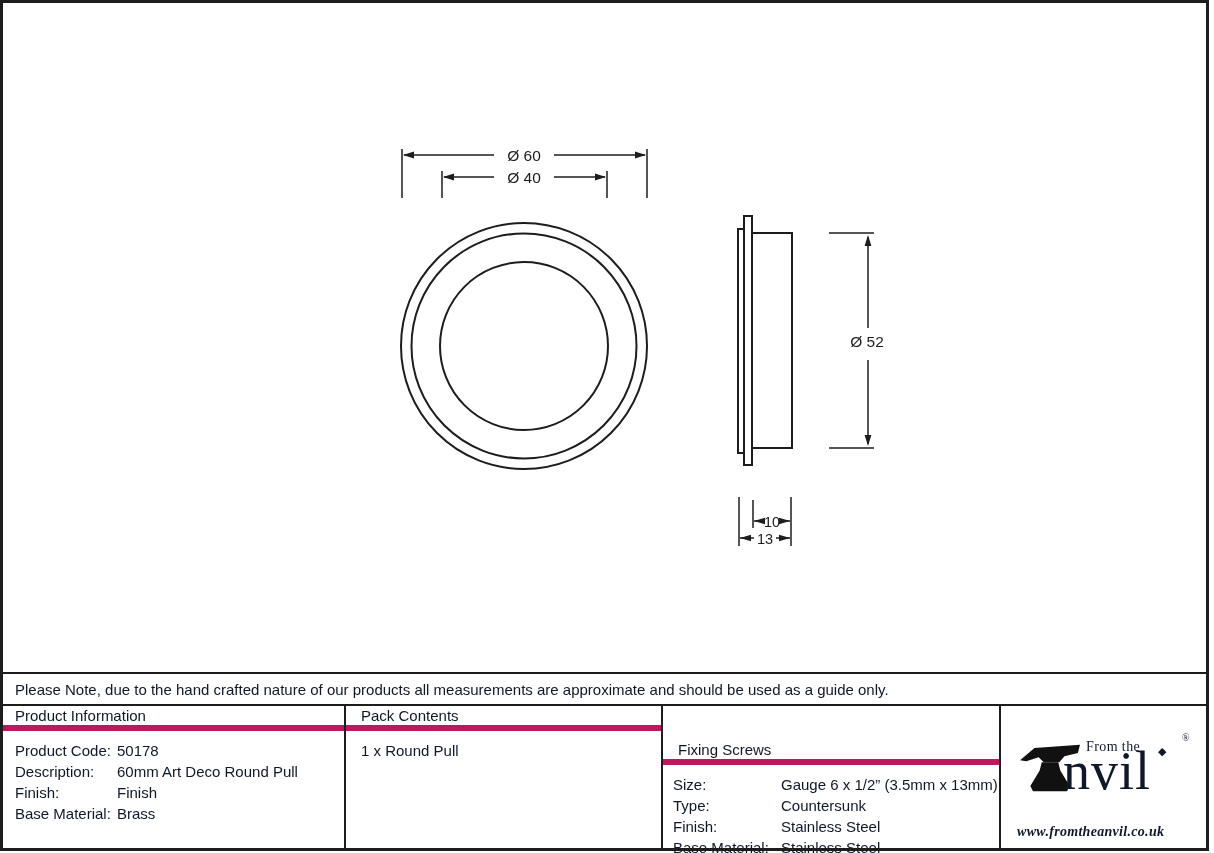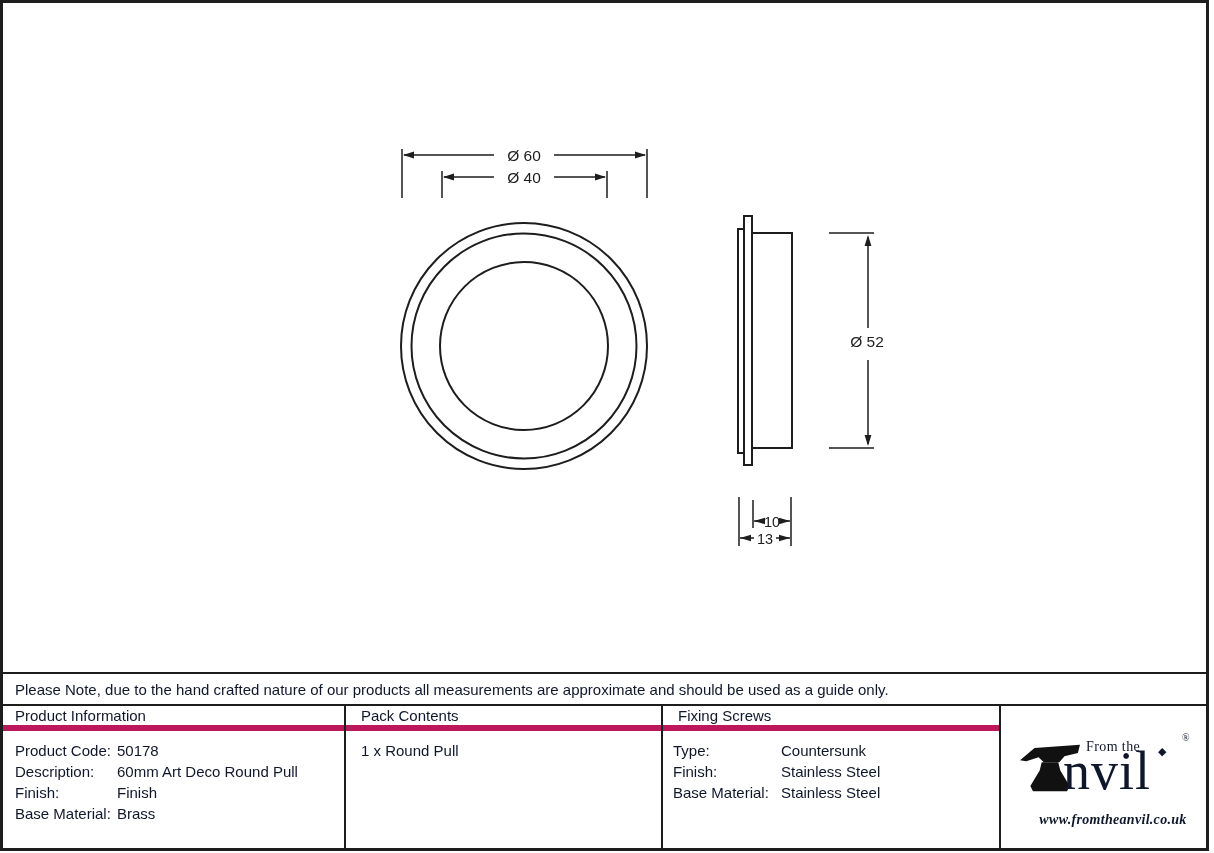--- a/index.html
+++ b/index.html
@@ -48,37 +48,37 @@
   .col.c1{width:346px;}
   .col.c2{width:317px;}
   .col.c3{width:338px;}
   .col.c4{flex:1;border-right:none;display:flex;align-items:center;justify-content:center;padding-left:16px;}
   .col-header{
     height:25px;box-sizing:border-box;
     border-bottom:6px solid #be185d;
     display:flex;align-items:center;
     padding-left:15px;font-size:15px;
   }
-  .c3 .col-header{}
+  .c3 .col-header{margin-top:34px;}
   .col-body{padding:9px 0 0 15px;font-size:15px;line-height:21px;}
   .c3 .col-body{padding-left:10px;}
   .kv{display:flex;}
   .kv .k{width:102px;flex:0 0 102px;}
   .c3 .kv .k{width:108px;flex:0 0 108px;}
   .plain-item{display:block;}
   
   .logo{position:relative;width:192px;height:108px;font-family:"Liberation Serif",serif;}
   .anvil-svg{position:absolute;left:2px;top:14px;width:62px;height:58px;}
   .anvil-svg path{fill:#111;}
   .from-the{position:absolute;left:69px;top:15px;font-size:14px;letter-spacing:.4px;}
   .tittle{position:absolute;left:141px;top:21px;font-size:11px;}
   .reg{position:absolute;left:165px;top:8px;font-size:10px;}
   .nvil{position:absolute;left:46px;top:20px;font-size:54px;line-height:54px;letter-spacing:1px;}
   .website{
-    position:absolute;left:0;right:0;top:88px;text-align:center;
+    position:absolute;left:0;right:0;top:100px;text-align:left;
     font-style:italic;font-weight:600;font-size:14px;letter-spacing:.3px;
   }
 </style>
 </head>
 <body>
 
 <div class="page">
 
   <svg class="drawing-svg" width="1214" height="672" viewBox="0 0 1214 672">
 
@@ -174,20 +174,24 @@
     <div class="col c2">
       <div class="col-header">Pack Contents</div>
       <div class="col-body">
         <span class="plain-item">1 x Round Pull</span>
       </div>
     </div>
 
     <div class="col c3">
       <div class="col-header">Fixing Screws</div>
       <div class="col-body">
+        <div class="kv">
+          <span class="k">Size:</span>
+          <span class="v">Gauge 6 x 1/2” (3.5mm x 13mm)</span>
+        </div>
         <div class="kv">
           <span class="k">Type:</span>
           <span class="v">Countersunk</span>
         </div>
         <div class="kv">
           <span class="k">Finish:</span>
           <span class="v">Stainless Steel</span>
         </div>
         <div class="kv">
           <span class="k">Base Material:</span>

